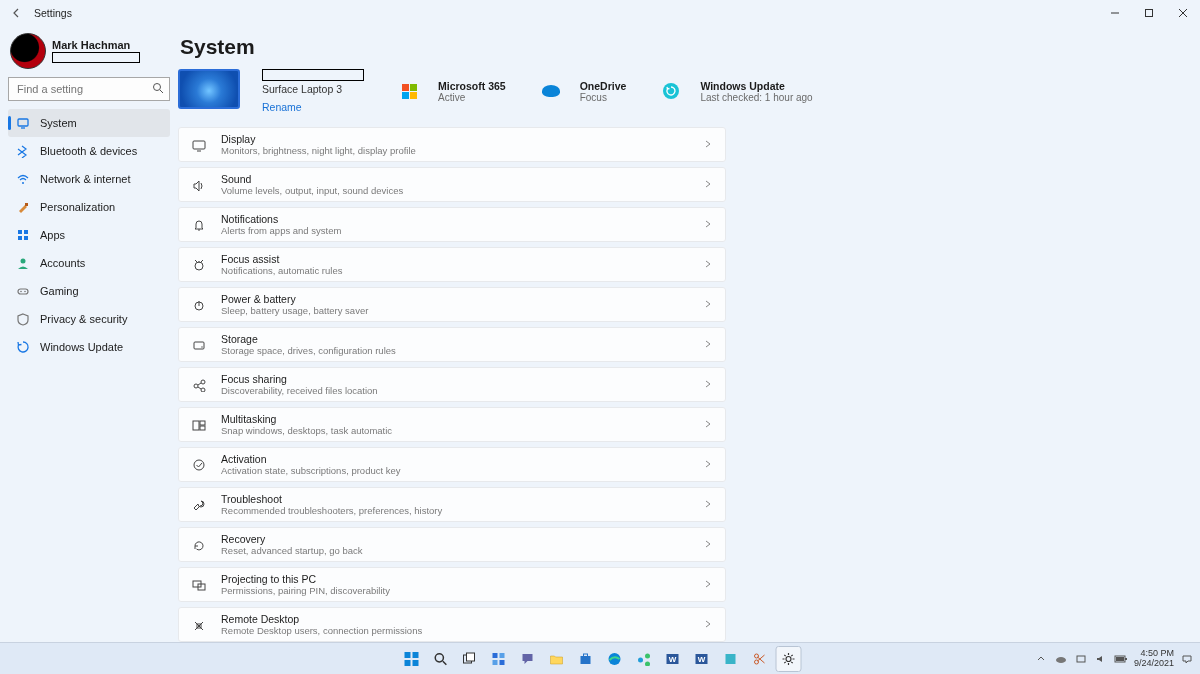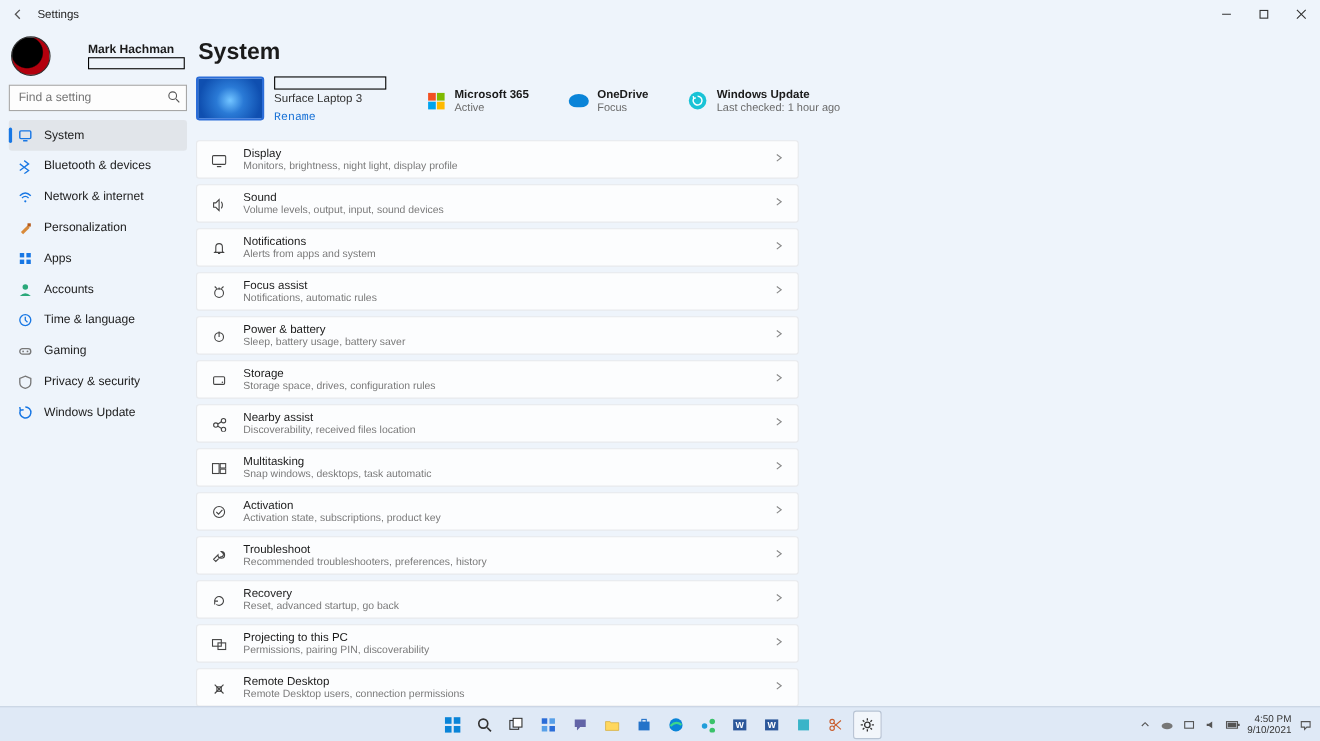--- a/index.html
+++ b/index.html
@@ -17,45 +17,45 @@
   display: flex; align-items: center; height: 25px;
   padding-left: 8px; position: relative;
 }
 .back-btn { width: 18px; height: 18px; display: flex; align-items:center; justify-content:center; cursor:pointer; color:#555;}
 .title { margin-left: 8px; font-size: 10.5px; color:#222;}
 .win-controls { position: absolute; right: 0; top: 0; display:flex; }
 .win-btn { width:34px; height:25px; display:flex; align-items:center; justify-content:center; cursor:pointer;}
 .win-btn svg { stroke:#333; }
 .app { display:flex; height: calc(100% - 25px - 32px); }
 .sidebar { width: 178px; padding: 4px 8px 0 8px; display:flex; flex-direction:column;}
-.profile { display:flex; align-items:center; gap:6px; margin:4px 2px 8px 2px;justify-content:space-between;}
+.profile { display:flex; align-items:center; gap:6px; margin:4px 2px 8px 2px;}
 .avatar { width:36px; height:36px; border-radius:50%; background: radial-gradient(circle at 40% 40%, #000 48%, #b3000d 52%); border:1px solid #333;}
 .profile-name { font-size:11px; font-weight:600;}
 .profile-email { width:88px; height:11px; border:1.5px solid #000; margin-top:1px;}
 .search {
   width:100%; height:24px; border:1px solid #a7a7a7; background:#fdfdfd;
   padding: 0 22px 0 8px; font-size:11px; margin-bottom:8px; position:relative;
 }
 .search-wrap { position: relative; }
 .search-icon { position:absolute; right:6px; top:5px; pointer-events:none; color:#555;}
 .nav { display:flex; flex-direction:column; gap:0;}
 .nav-item { display:flex; align-items:center; gap:10px; height:28px; padding: 0 8px 0 8px; border-radius:3px; cursor:pointer; position:relative;}
 .nav-item.selected { background:#e1e5ea; }
 .nav-item.selected::before { content:""; position:absolute; left:0px; top:7px; width:2.5px; height:14px; background:#1877e4; border-radius:2px;}
 .nav-icon { width:14px; height:14px; display:flex; align-items:center; justify-content:center;}
 .nav-label { font-size:11px; }
 .main { flex:1; padding: 4px 0 0 0; overflow-y:auto;}
 .page-title { font-size:21px; font-weight:600; margin: 6px 0 10px 2px; }
 .hero { display:flex; align-items:center; gap:36px; margin-bottom:14px;}
-.device { display:flex; align-items:flex-start; gap:9px;}
+.device { display:flex; align-items:flex-start; gap:22px;}
 .wallpaper { width:62px; height:40px; border:2px solid #2b6dd8; border-radius:3px; background: radial-gradient(circle at 50% 55%, #6ec1ff 2%, #2a7ad6 35%, #0f4fb0 80%);}
 .device-info .redact { width:102px; height:12px; border:1.5px solid #000; margin-bottom:2px;}
 .device-model { font-size:10.5px; color:#333;}
-.rename { font-size:10.5px; color:#1871d6; cursor:pointer; margin-top:6px; display:inline-block;font-family:Liberation Mono, monospace;}
-.status-group { display:flex; align-items:center; gap:8px;}
+.rename { font-size:10.5px; color:#1871d6; cursor:pointer; margin-top:6px; display:inline-block;}
+.status-group { display:flex; align-items:center; gap:20px;}
 .status-title { font-size:10.5px; font-weight:600;}
 .status-sub { font-size:10px; color:#6a6a6a;}
 .status-ic { width:18px; height:18px; display:flex; align-items:center; justify-content:center;}
 .ms365-ic { display:grid; grid-template-columns:7px 7px; grid-template-rows:7px 7px; gap:1px;}
 .ms365-ic span:nth-child(1){background:#f25022;} .ms365-ic span:nth-child(2){background:#7fba00;}
 .ms365-ic span:nth-child(3){background:#00a4ef;} .ms365-ic span:nth-child(4){background:#ffb900;}
 .onedrive-ic { width:18px; height:12px; background:#0a84d8; border-radius:50% 50% 40% 40%;}
 .wu-ic { width:16px; height:16px; border-radius:50%; background:#19c3d6; display:flex;align-items:center;justify-content:center; color:#fff;}
 .cards { width:548px; display:flex; flex-direction:column; gap:5px; padding-bottom:20px;}
 .card {
@@ -180,29 +180,20 @@
             <svg width="14" height="14" viewBox="0 0 14 14">
               <circle cx="7" cy="5" r="2.5" fill="#2aa87a"></circle>
               <path d="M2 13 Q7 8 12 13" fill="#2aa87a"></path>
             </svg>
           </span>
           <span class="nav-label">Accounts</span>
         </div>
         <div class="nav-item">
           <span class="nav-icon">
             <svg width="14" height="14" viewBox="0 0 14 14">
-              <circle cx="7" cy="7" r="5" fill="none" stroke="#1877e4" stroke-width="1.2"></circle>
-              <path d="M7 4 V7 L9 9" fill="none" stroke="#1877e4" stroke-width="1.2"></path>
-            </svg>
-          </span>
-          <span class="nav-label">Time &amp; language</span>
-        </div>
-        <div class="nav-item">
-          <span class="nav-icon">
-            <svg width="14" height="14" viewBox="0 0 14 14">
               <rect x="2" y="5" width="10" height="5" rx="2.5" fill="none" stroke="#777" stroke-width="1.2"></rect>
               <circle cx="5" cy="7.5" r=".8" fill="#777"></circle>
               <circle cx="9" cy="7.5" r=".8" fill="#777"></circle>
             </svg>
           </span>
           <span class="nav-label">Gaming</span>
         </div>
         <div class="nav-item">
           <span class="nav-icon">
             <svg width="14" height="14" viewBox="0 0 14 14">
@@ -369,21 +360,21 @@
         <div class="card">
           <span class="card-ic">
             <svg width="14" height="14" viewBox="0 0 14 14" stroke-width="1">
               <circle cx="4" cy="8" r="2" fill="none" stroke="currentColor"></circle>
               <circle cx="11" cy="4" r="2" fill="none" stroke="currentColor"></circle>
               <circle cx="11" cy="12" r="2" fill="none" stroke="currentColor"></circle>
               <path d="M6 7 L9 5 M6 9 L9 11" stroke="currentColor"></path>
             </svg>
           </span>
           <div class="card-body">
-            <div class="card-title">Nearby assist</div>
+            <div class="card-title">Focus sharing</div>
             <div class="card-sub">Discoverability, received files location</div>
           </div>
           <span class="chev"><svg width="10" height="10">
               <path d="M3 2 L7 5 L3 8" fill="none" stroke="currentColor"></path>
             </svg></span>
         </div>
         <div class="card">
           <span class="card-ic">
             <svg width="14" height="14" viewBox="0 0 14 14" stroke-width="1">
               <rect x="1" y="3" width="6" height="9" fill="none" stroke="currentColor"></rect>
@@ -599,21 +590,21 @@
       </div>
     <div class="tray-ic">
         <svg width="14" height="10">
           <rect x="1" y="2" width="10" height="6" fill="none" stroke="currentColor"></rect>
           <rect x="11" y="4" width="2" height="2" fill="currentColor"></rect>
           <rect x="2" y="3" width="8" height="4" fill="currentColor"></rect>
         </svg>
       </div>
     <div class="clock">
       <div>4:50 PM</div>
-      <div>9/10/2021</div>
+      <div>9/24/2021</div>
     </div>
     <div class="tray-ic">
         <svg width="12" height="12">
           <path d="M2 3 h8 v5 h-3 l-2 2 v-2 h-3 z" fill="none" stroke="currentColor"></path>
         </svg>
       </div>
   </div>
 </div>
 
 </body></html>

